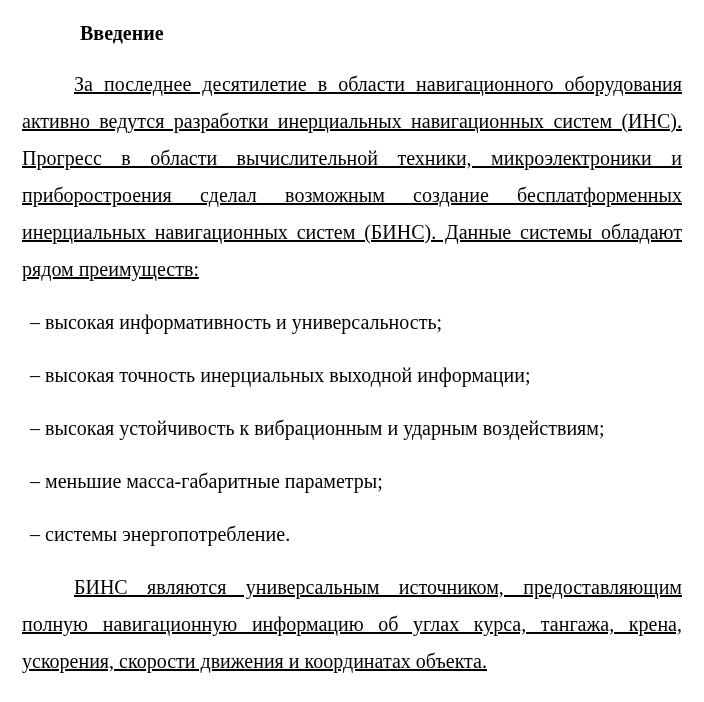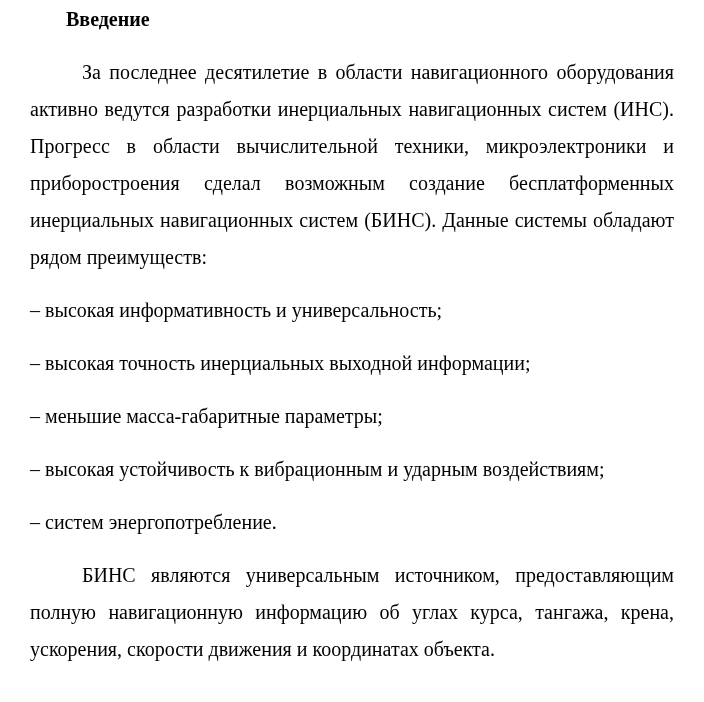--- a/index.html
+++ b/index.html
@@ -16,47 +16,48 @@
   }
   .page {
     box-sizing: border-box;
     width: 704px;
     height: 702px;
     padding: 1px 14px 0 14px;
     font-size: 20px;
     line-height: 37px;
   }
   .heading {
-    margin: 0;
+    margin: 14px;
     font-size: 20px;
     font-weight: bold;
     text-indent: 52px;
     line-height: 37px;
     text-align: left;
   }
   .para {
-    margin: 16px;
+    margin: 8px;
     text-align: justify;
     text-indent: 52px;
+    text-decoration: underline;
   }
   .list-item {
     margin: 16px;
     text-align: justify;
     text-indent: 0;
   }
 </style>
 </head>
 <body>
 
 <div class="page">
   <h1 class="heading">Введение</h1>
 
   <p class="para">За последнее десятилетие в области навигационного оборудования активно ведутся разработки инерциальных навигационных систем (ИНС). Прогресс в области вычислительной техники, микроэлектроники и приборостроения сделал возможным создание бесплатформенных инерциальных навигационных систем (БИНС). Данные системы обладают рядом преимуществ:</p>
 
   <p class="list-item">– высокая информативность и универсальность;</p>
   <p class="list-item">– высокая точность инерциальных выходной информации;</p>
+  <p class="list-item">– высокая устойчивость к вибрационным и ударным воздействиям;</p>
   <p class="list-item">– меньшие масса-габаритные параметры;</p>
-  <p class="list-item">– высокая устойчивость к вибрационным и ударным воздействиям;</p>
-  <p class="list-item">– систем энергопотребление.</p>
+  <p class="list-item">– системы энергопотребление.</p>
 
 
   <p class="para">БИНС являются универсальным источником, предоставляющим полную навигационную информацию об углах курса, тангажа, крена, ускорения, скорости движения и координатах объекта.</p>
 </div>
 
 </body></html>

